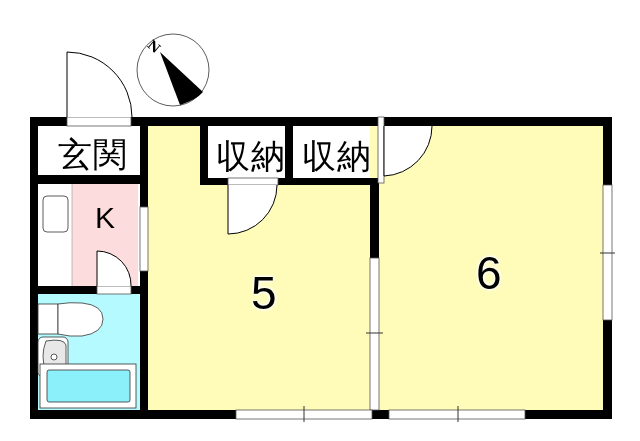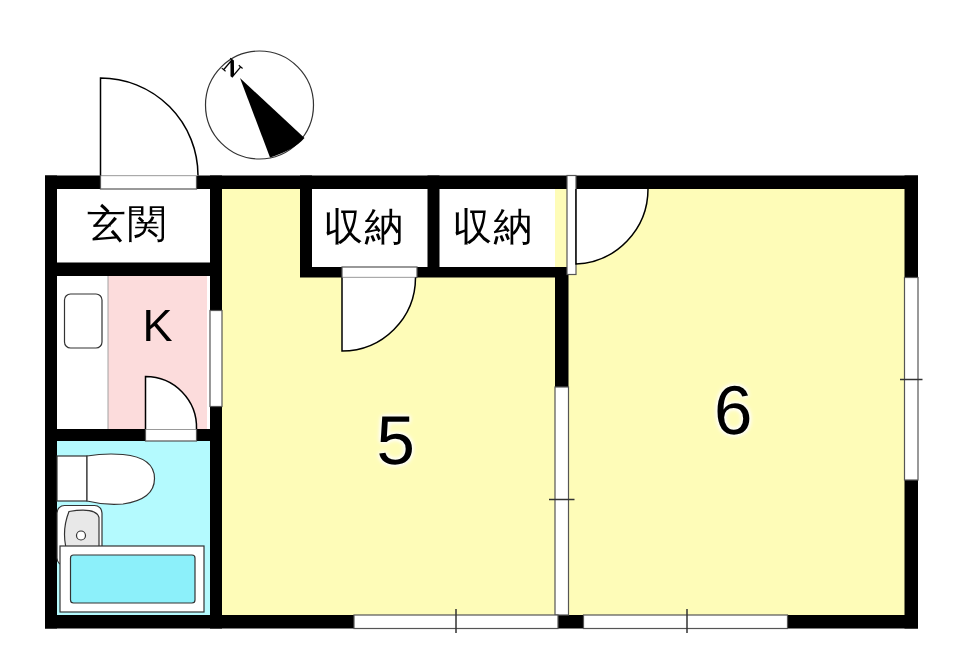--- a/index.html
+++ b/index.html
@@ -1,19 +1,19 @@
 <!DOCTYPE html>
 <html><head>
 <meta charset="utf-8">
 <style>
   html, body { margin: 0; padding: 0; background: #ffffff; }
   body { width: 640px; height: 441px; overflow: hidden; position: relative; font-family: "DejaVu Sans", sans-serif; }
   #plan { position: absolute; left: 0; top: 0; }
   .lbl { position: absolute; color: #000; white-space: nowrap; line-height: 1; }
-  .lbl-jp { font-family: Liberation Mono, monospace; font-size: 26px; letter-spacing: 1px; text-align: right; }
+  .lbl-jp { font-family: Liberation Serif, serif; font-size: 34px; letter-spacing: 1px; text-align: right; }
   .lbl-k { font-family: "Liberation Sans", sans-serif; font-size: 30px; }
   .lbl-num { font-family: "Liberation Sans", sans-serif; font-size: 46px; text-shadow: 0 0 3px #fff, 0 0 3px #fff, 0 0 4px #fff; }
 </style>
 </head>
 <body>
 
 <svg id="plan" width="640" height="441" viewBox="0 0 640 441" xmlns="http://www.w3.org/2000/svg">
 
   <rect x="140" y="120" width="470" height="297" fill="#fefcb8"></rect>
   <rect x="375" y="120" width="235" height="297" fill="#fefcb8"></rect>

